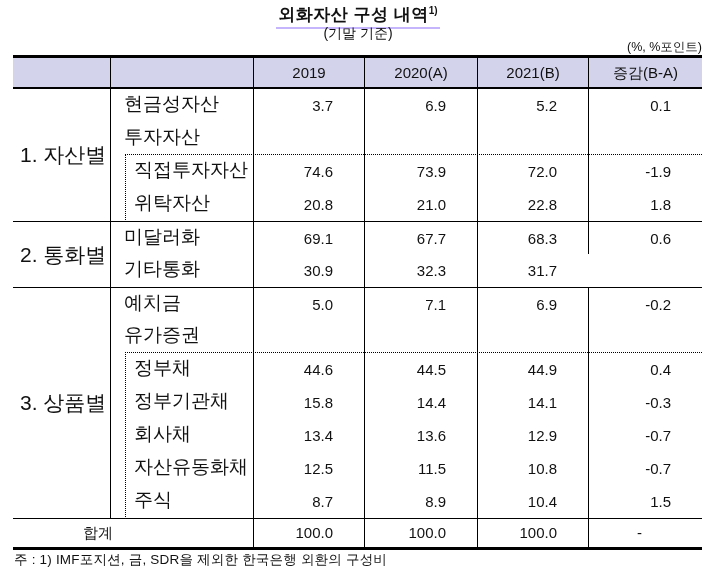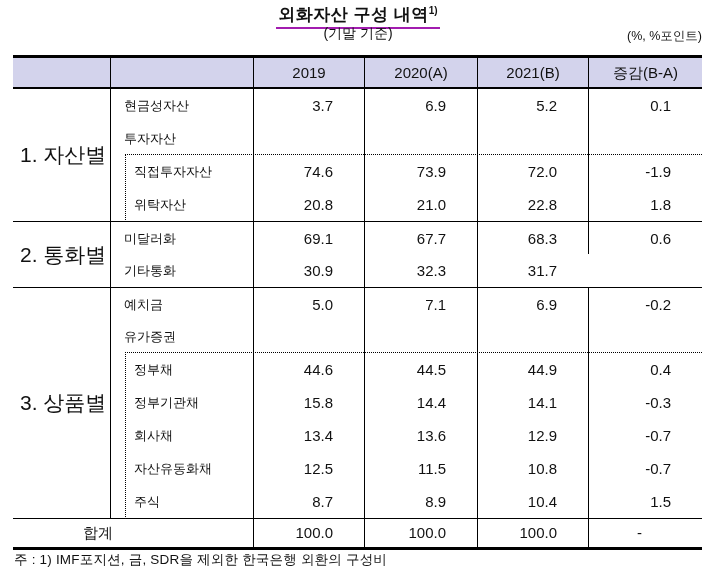--- a/index.html
+++ b/index.html
@@ -3,46 +3,47 @@
 <meta charset="utf-8">
 <style>
   html,body{margin:0;padding:0;}
   body{
     width:716px;height:569px;position:relative;background:#ffffff;
     font-family:"Liberation Sans","DejaVu Sans",sans-serif;color:#111;
     overflow:hidden;
   }
   
   .title-row{position:absolute;top:3px;left:0;width:716px;text-align:center;}
-  .title-underline{display:inline-block;border-bottom:2px solid #a21caf;padding:0 2px 1px 2px;}
+  .title-underline{display:inline-block;border-bottom:2px solid #c4b5fd;padding:0 2px 1px 2px;}
   .title-text{font-size:17px;font-weight:bold;letter-spacing:0.5px;}
   .title-sup{font-size:10px;font-weight:bold;vertical-align:super;line-height:0;}
   .subtitle-row{position:absolute;top:24px;left:0;width:716px;text-align:center;}
   .subtitle-text{font-size:14px;}
-  .unit-note{position:absolute;top:28px;right:14px;font-size:12.5px;text-align:right;}
+  .unit-note{position:absolute;top:39px;right:14px;font-size:12.5px;text-align:right;}
 
   
   .fx-table{
     position:absolute;top:55px;left:13px;width:689px;height:489px;
     border-top:3px solid #000;border-bottom:3px solid #000;
     display:grid;box-sizing:content-box;
     grid-template-columns:97px 143px 111px 113px 111px 114px;
     grid-template-rows:31px repeat(13,33px) 29px;
   }
   .cell{box-sizing:border-box;overflow:hidden;white-space:nowrap;}
   .vline{border-left:1.5px solid #000;}
   .hline{border-top:1.5px solid #000;}
   .hdr{
     background:#d3d3ec;border-bottom:2px solid #000;
     text-align:center;line-height:29px;font-size:15px;
   }
   .item{
-    line-height:33px;font-size:13px;
+    line-height:33px;font-size:19px;
     text-align:justify;text-align-last:justify;
     padding:0 10px 0 13px;
+    font-family:Liberation Mono, monospace;
   }
   .item.sub{padding:0 9px 0 23px;}
   .val{
     line-height:33px;font-size:15px;
     text-align:right;padding-right:31px;
     font-family:"Liberation Sans","DejaVu Sans",sans-serif;
   }
   .val.dash{text-align:center;padding-right:12px;}
   .section-label{
     display:flex;align-items:center;

